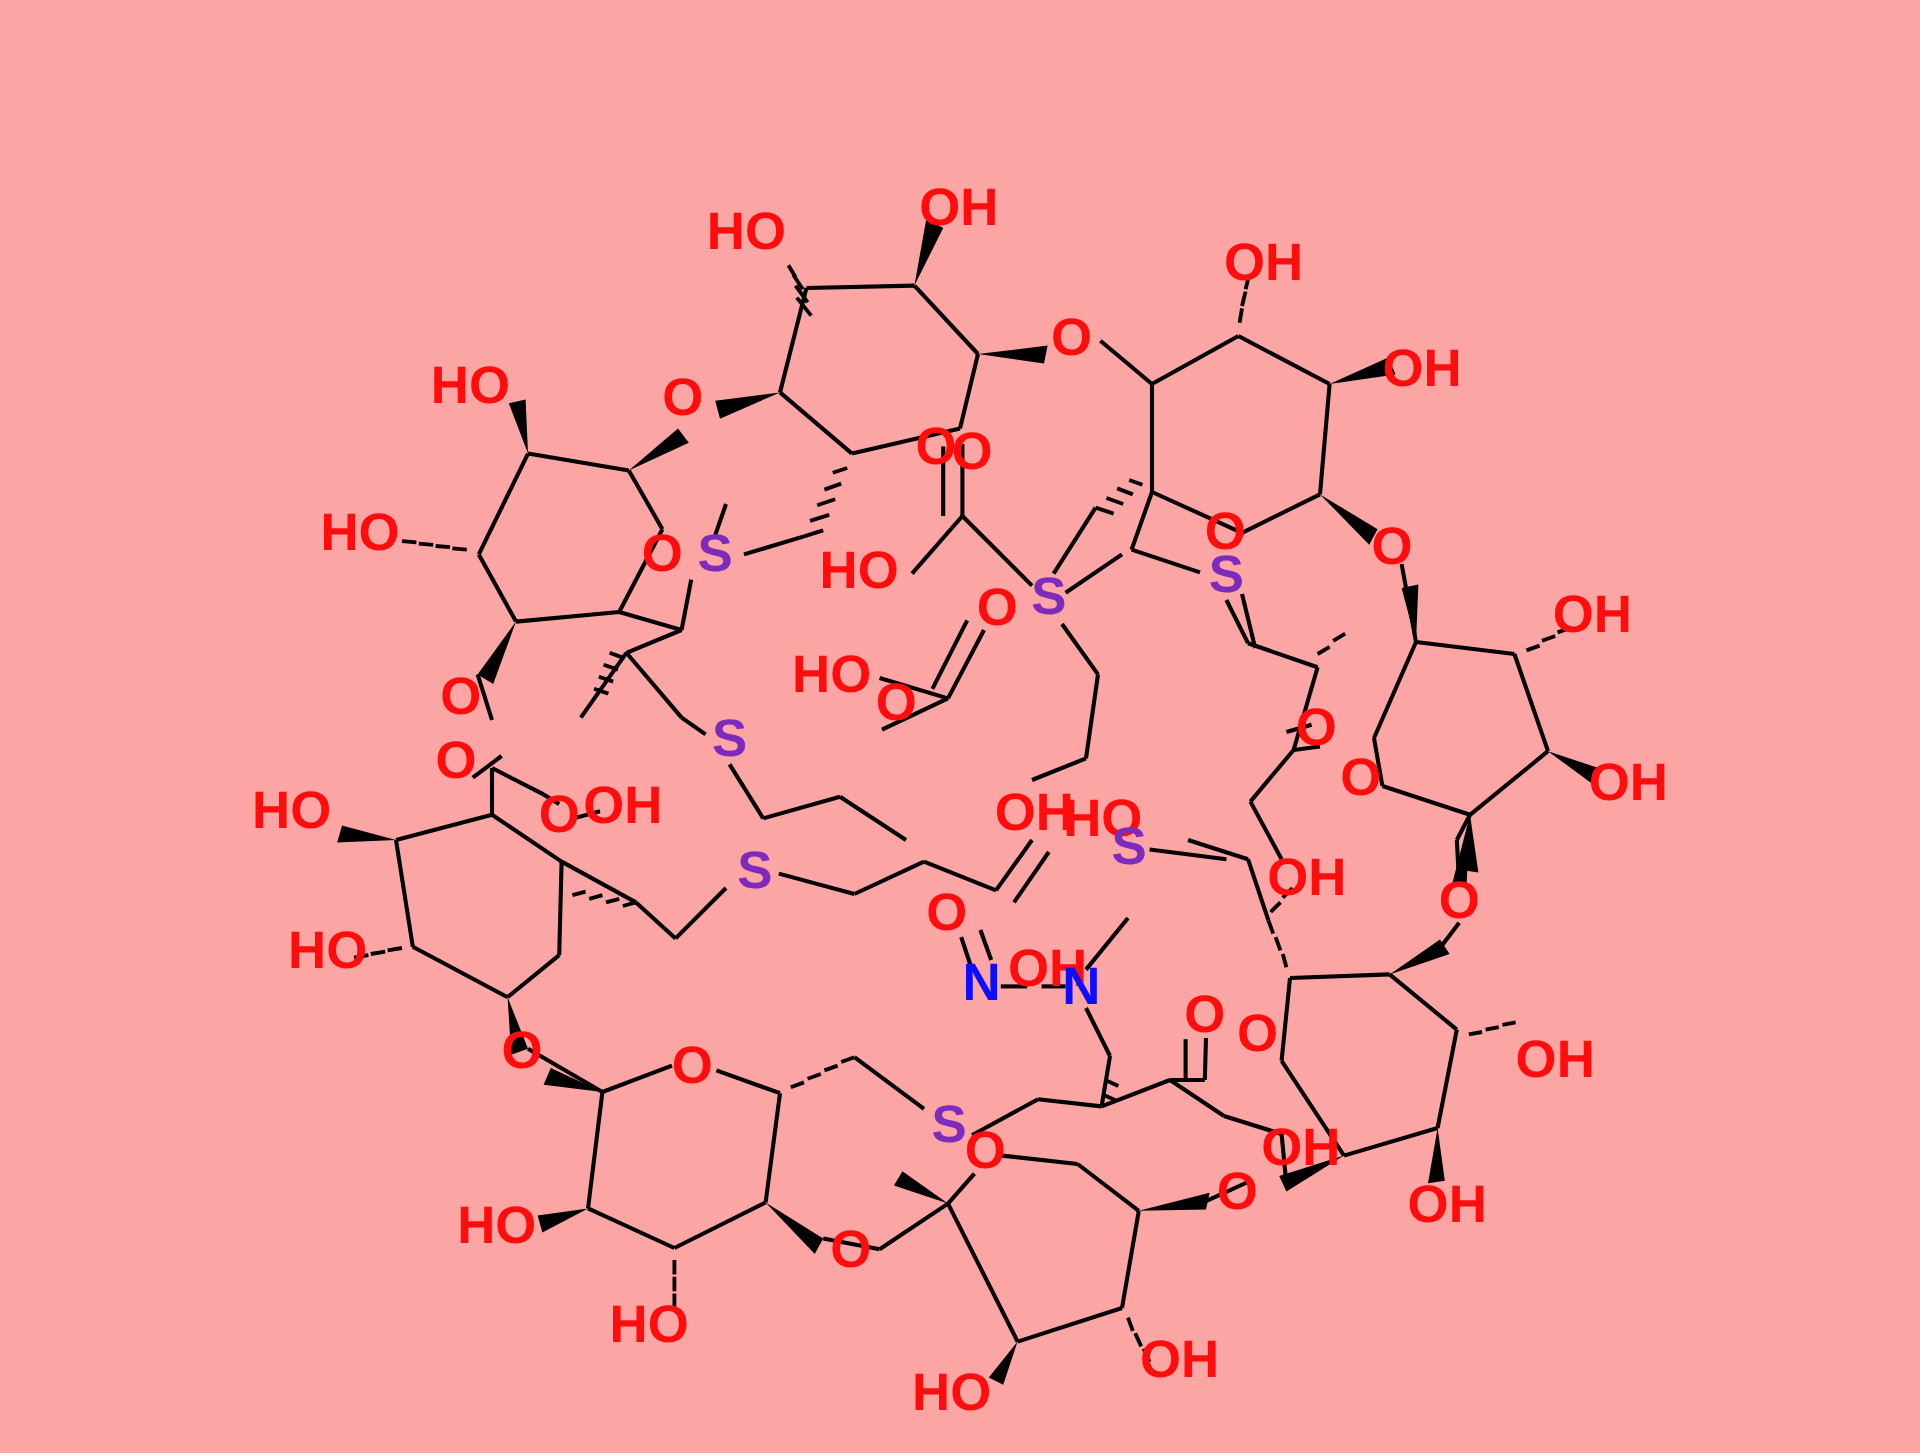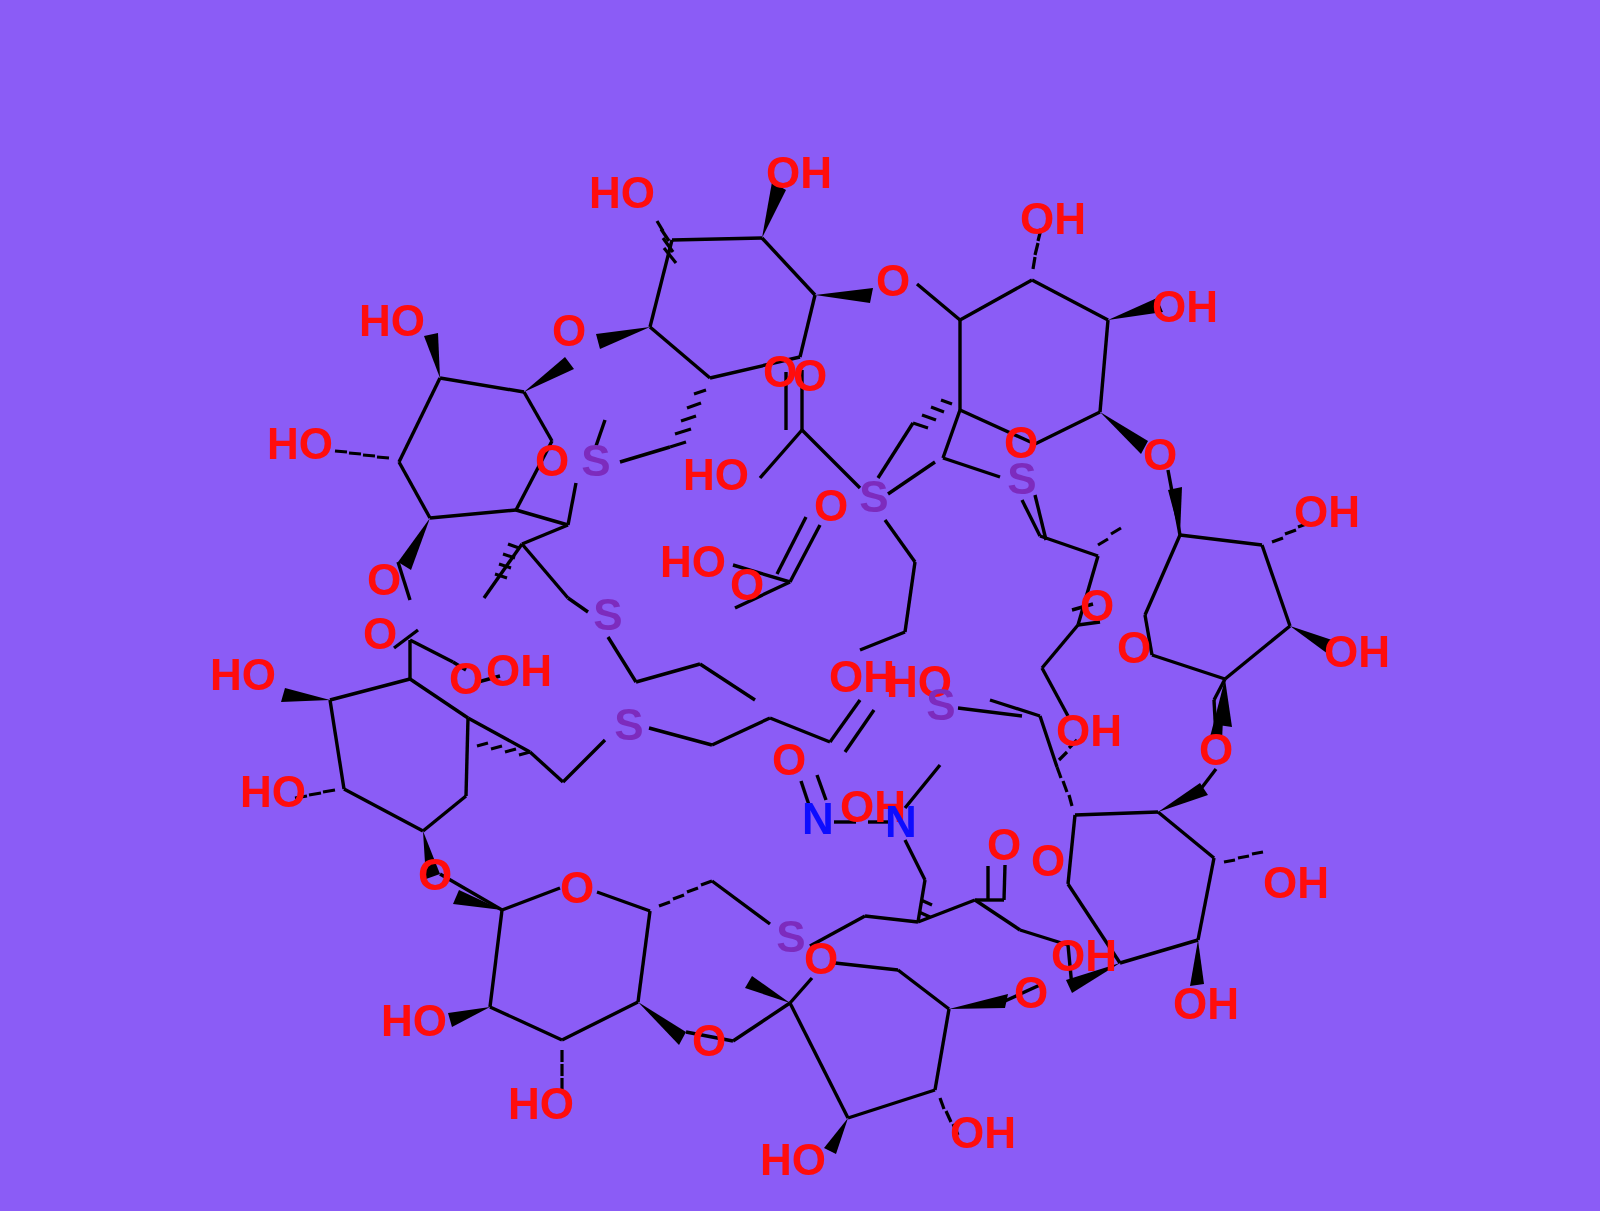--- a/index.html
+++ b/index.html
@@ -1,16 +1,16 @@
 <!DOCTYPE html>
 <html><head>
 <meta charset="utf-8">
 <style>
   html,body{margin:0;padding:0;background:#ffffff;}
-  #stage{position:relative;width:1600px;height:1211px;background:#8b5cf6;
+  #stage{position:relative;width:1600px;height:1211px;background:#fca5a5;
          font-family:"Liberation Sans", sans-serif;overflow:hidden;}
   svg#mol{position:absolute;left:0;top:0;width:1600px;height:1211px;}
   .bond{stroke:#000000;stroke-width:3.4;fill:none;stroke-linecap:butt;}
   .bond2{stroke:#000000;stroke-width:3.4;fill:none;}
   .wedge{fill:#000000;stroke:none;}
   .hashline{stroke:#000000;stroke-width:3.2;fill:none;stroke-linecap:butt;}
   .lbl{font-family:"Liberation Sans", sans-serif;font-weight:bold;font-size:44px;
        dominant-baseline:middle;}
 </style>
 </head>

